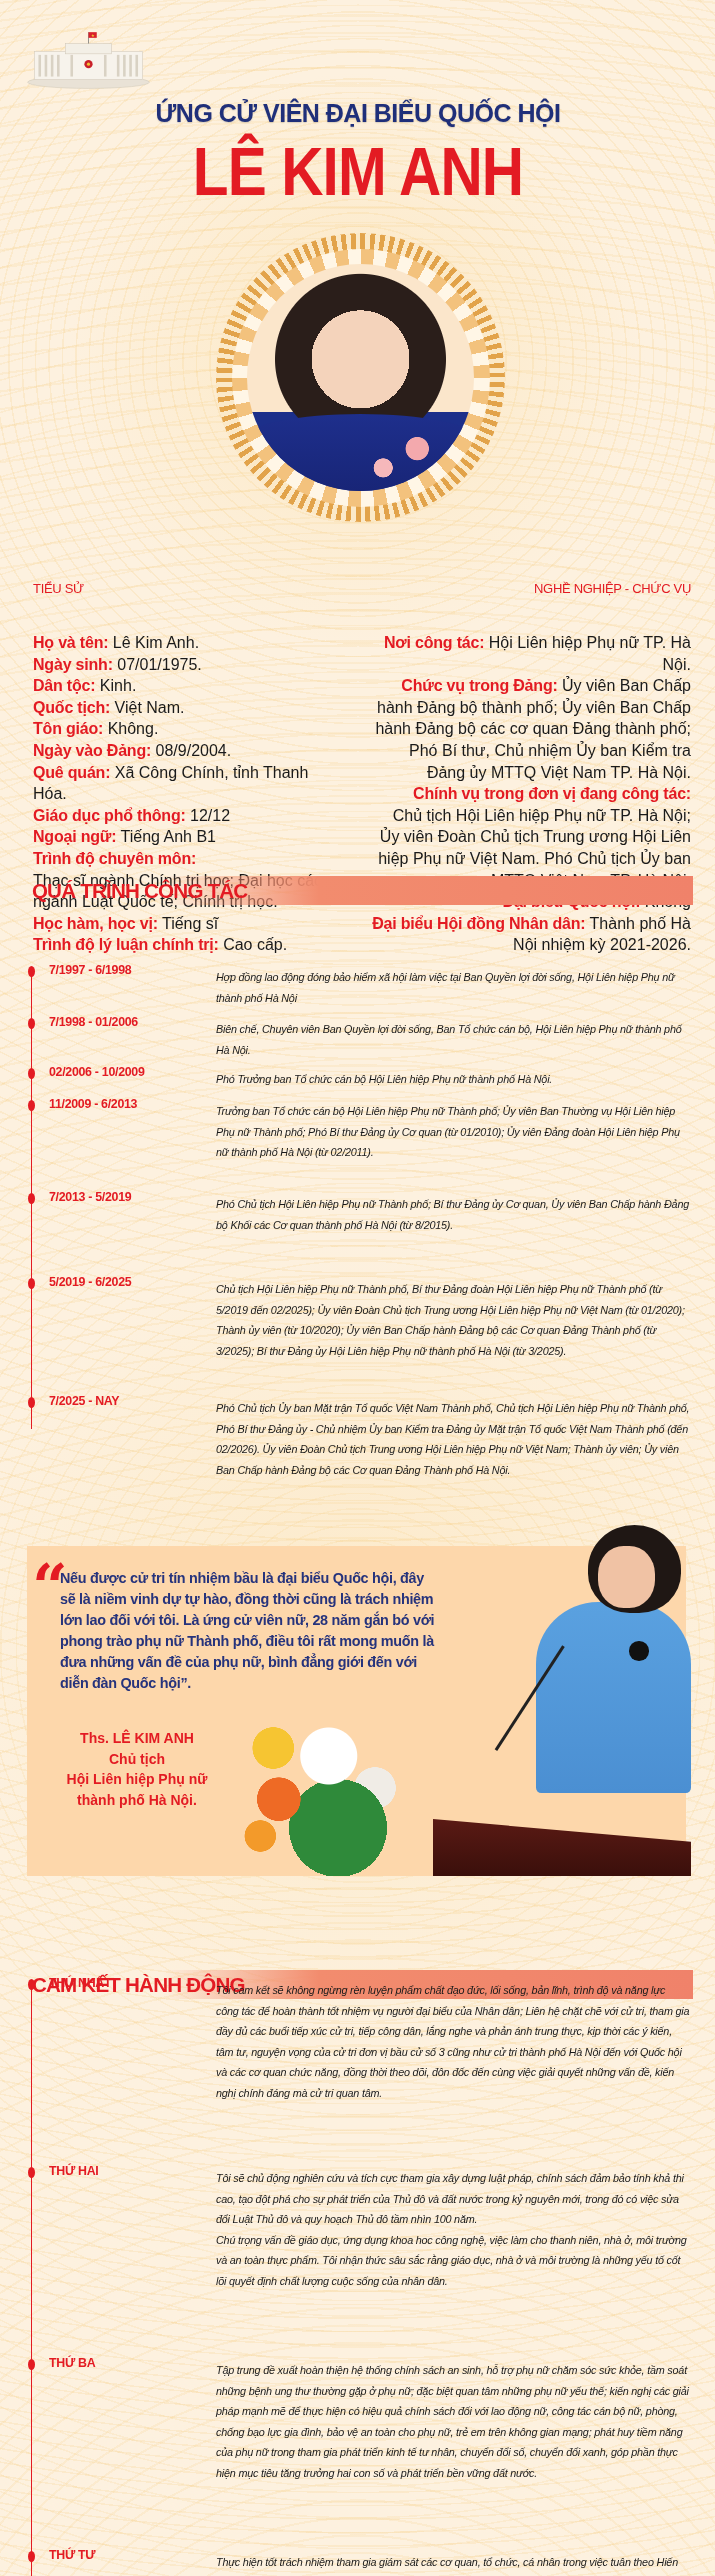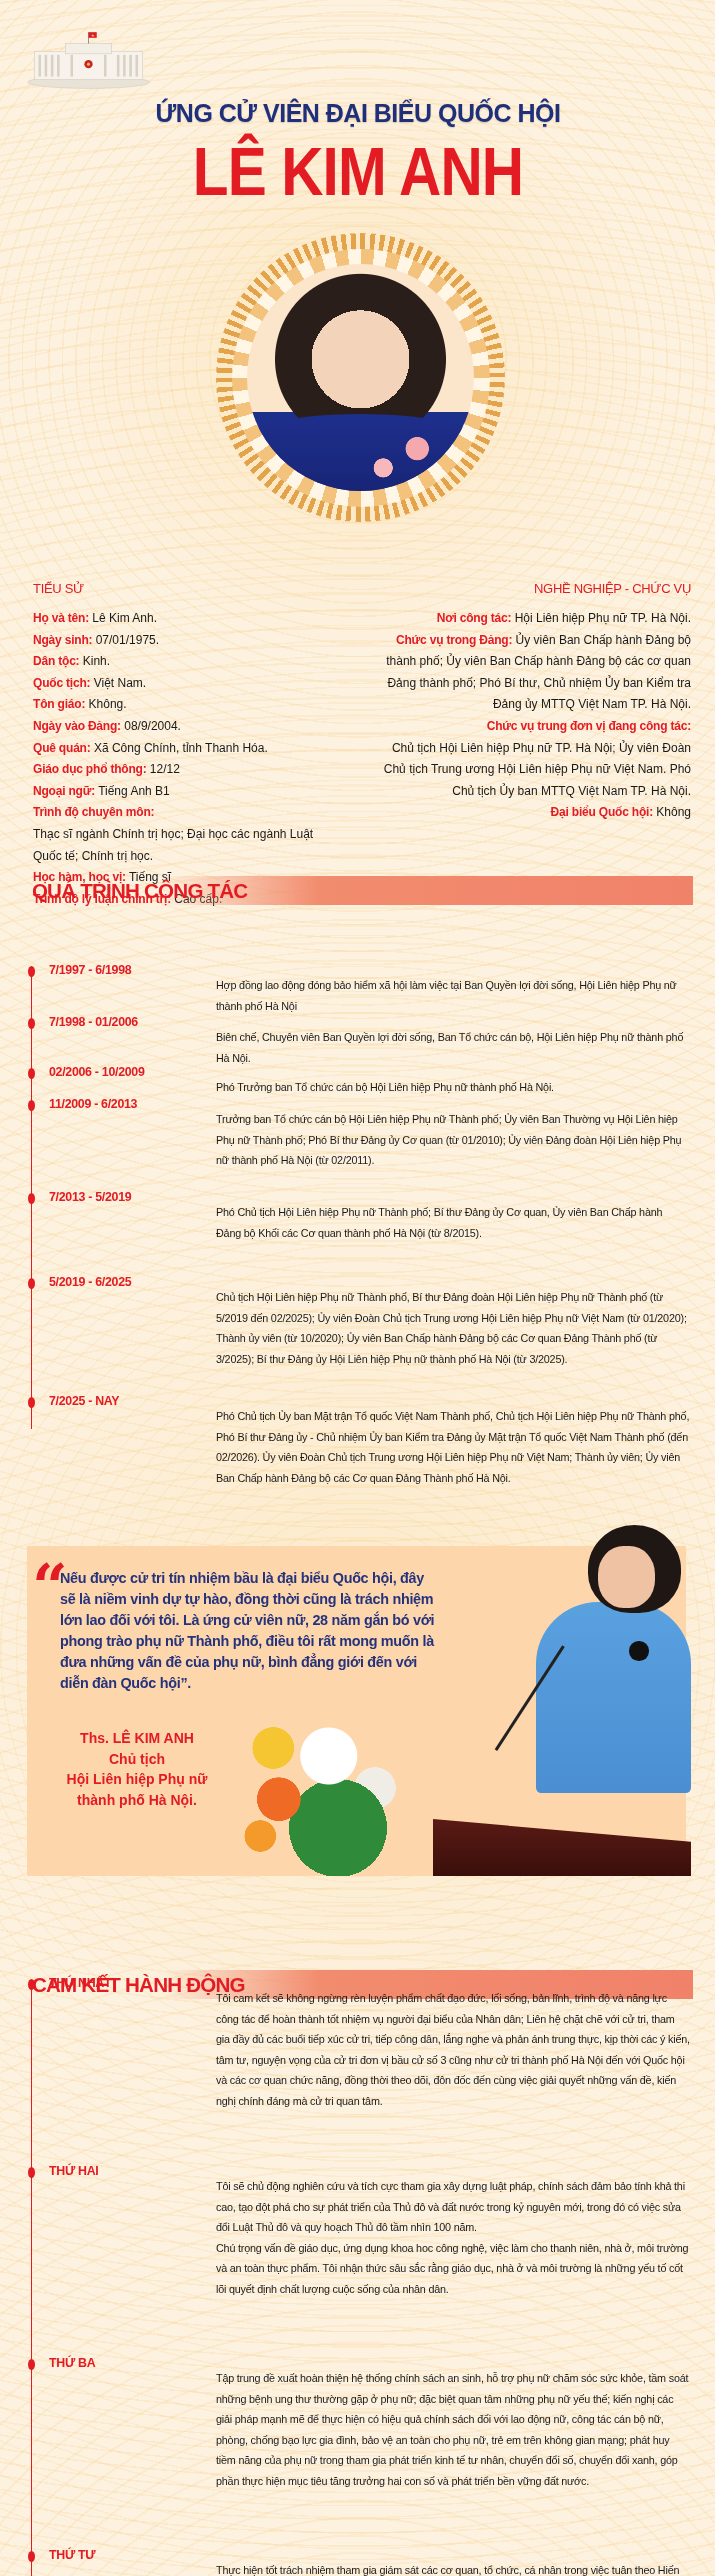--- a/index.html
+++ b/index.html
@@ -66,21 +66,21 @@
                 radial-gradient(circle at 60% 70%, #f6b8bb 0 9.3px, rgba(0,0,0,0) 9.8px),
                 linear-gradient(#1e2f8c, #182577);
     border-radius: 50% 50% 0 0 / 30% 30% 0 0;
   }
   
   .section-h {
     color: #e31b23; font-weight: normal; font-size: 13px; letter-spacing: -0.3px; margin-top: 41px;
   }
   .col-left { position: absolute; left: 33px; top: 540px; width: 299px; }
   .col-right { position: absolute; left: 372px; top: 540px; width: 319px; text-align: right; }
-  .info-list { margin-top: 12px; font-size: 12px; line-height: 21.6px; }
+  .info-list { margin-top: 36px; font-size: 16px; line-height: 21.6px; }
   .info-list .k { color: #e31b23; font-weight: bold; letter-spacing: -0.2px; }
   .info-list .v { color: #1a1a1a; }
   .info-list .row { display: block; }
   
   .banner {
     position: absolute; left: 13.4px; width: 680px; height: 29px;
     background: linear-gradient(90deg, rgba(241,126,96,0) 0, rgba(241,126,96,0) 22%, #f28c6e 45%, #f0826a 100%);
   }
   .banner .title {
     position: absolute; left: 18.5px; top: 3.1px; color: #e31b23; font-weight: bold;
@@ -94,22 +94,22 @@
   .tl-item { position: absolute; left: 0; width: 716px; }
   .tl-dot {
     position: absolute; left: 28px; top: 3.1px; width: 7.2px; height: 11.3px;
     border-radius: 50%; background: #e31b23;
   }
   .tl-date {
     position: absolute; left: 49px; top: 0; color: #e31b23; font-weight: bold;
     font-size: 12.4px; letter-spacing: -0.3px;
   }
   .tl-text {
-    position: absolute; left: 216px; top: 12px; width: 474px;
-    font-size: 10.8px; line-height: 20.6px; letter-spacing: -0.2px; color: #1a1a1a;
+    position: absolute; left: 216px; top: 4px; width: 474px;
+    font-size: 10.8px; line-height: 20.6px; letter-spacing: -0.2px; color: #1a1a1a; font-style: italic;
   }
   
   .quote-box {
     position: absolute; left: 27px; top: 1546px; width: 659px; height: 330px;
     background: #fdd7ab;
   }
   .quote-mark {
     position: absolute; left: 32px; top: 1556px; color: #e31b23; font-size: 62px;
     font-family: "DejaVu Serif", serif; font-weight: bold; line-height: 1;
   }
@@ -217,23 +217,24 @@
       <div class="row"><span class="k">Học hàm, học vị:</span><span class="v"> Tiếng sĩ</span></div>
       <div class="row"><span class="k">Trình độ lý luận chính trị:</span><span class="v"> Cao cấp.</span></div>
     </div>
   </div>
 
   <div class="col-right">
     <div class="section-h">NGHỀ NGHIỆP - CHỨC VỤ</div>
     <div class="info-list">
       <div class="row"><span class="k">Nơi công tác:</span><span class="v"> Hội Liên hiệp Phụ nữ  TP. Hà Nội.</span></div>
       <div class="row"><span class="k">Chức vụ trong Đảng:</span><span class="v"> Ủy viên Ban Chấp hành Đảng bộ thành phố; Ủy viên Ban Chấp hành Đảng bộ các cơ quan Đảng thành phố; Phó Bí thư, Chủ nhiệm Ủy ban Kiểm tra Đảng ủy MTTQ Việt Nam TP. Hà Nội.</span></div>
-      <div class="row"><span class="k">Chức vụ trung đơn vị đang công tác:</span></div>
+      <div class="row"><span class="k">Chính vụ trong đơn vị đang công tác:</span></div>
       <div class="row"><span class="v">Chủ tịch Hội Liên hiệp Phụ nữ TP. Hà Nội; Ủy viên Đoàn Chủ tịch Trung ương Hội Liên hiệp Phụ nữ Việt Nam. Phó Chủ tịch Ủy ban MTTQ Việt Nam TP. Hà Nội.</span></div>
       <div class="row"><span class="k">Đại biểu Quốc hội:</span><span class="v"> Không</span></div>
+      <div class="row"><span class="k">Đại biểu Hội đồng Nhân dân:</span><span class="v"> Thành phố Hà Nội nhiệm kỳ 2021-2026.</span></div>
     </div>
   </div>
 
   <div class="banner" style="top:876px;">
     <div class="title">QUÁ TRÌNH CÔNG TÁC</div>
   </div>
   <div class="timeline" style="top:963px;">
     <div class="tl-line" style="top:7.2px; height:459px;"></div>
 
     <div class="tl-item" style="top:0;">

